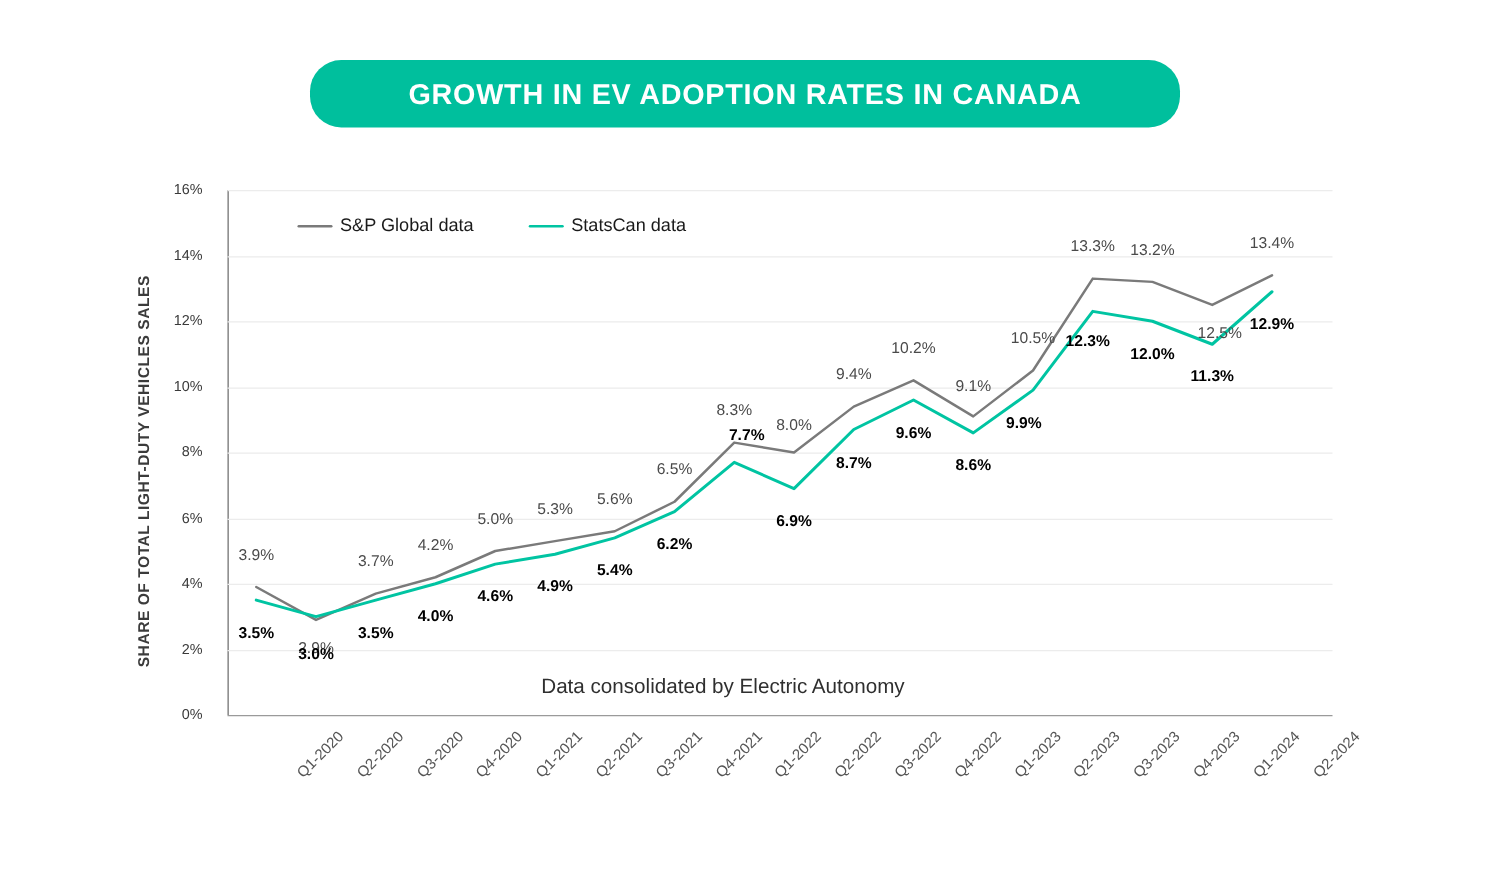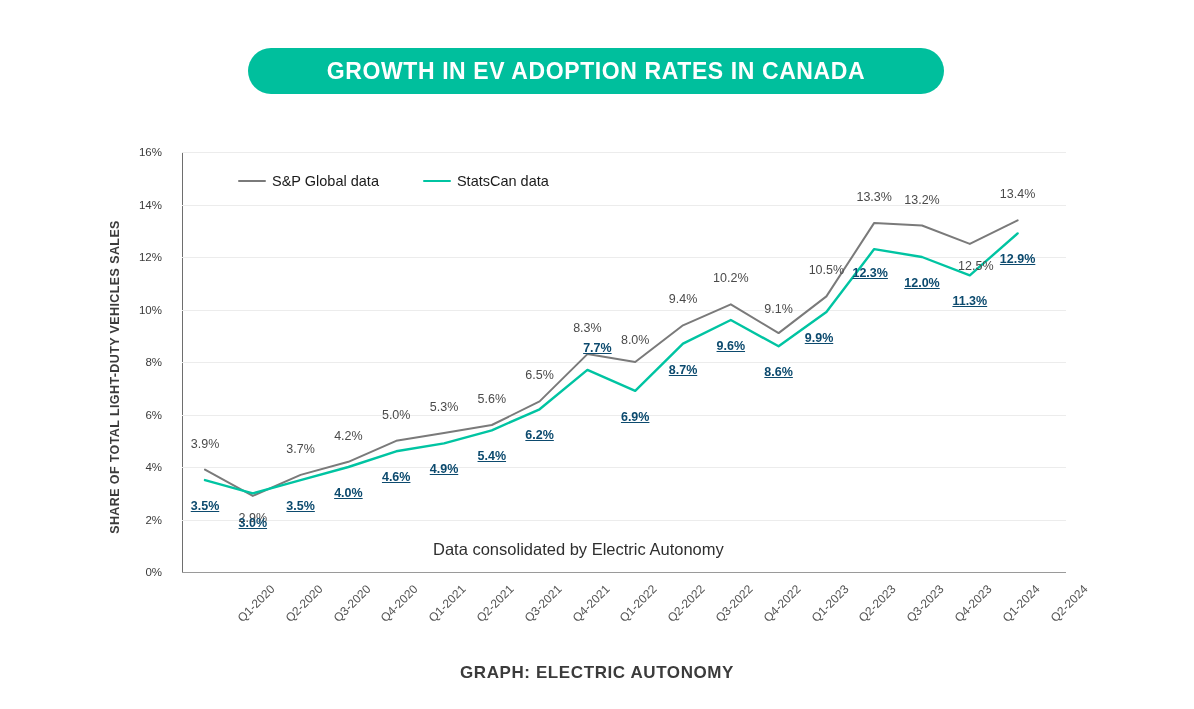--- a/index.html
+++ b/index.html
@@ -9,21 +9,21 @@
     font-family:"Liberation Sans","DejaVu Sans",sans-serif;
     overflow:hidden;
     position:relative;
   }
   #root{position:absolute;inset:0;}
 
   
   .title-pill{
     position:absolute;
     left:248px; top:48px;
-    width:696px; height:46px;
+    width:696px; height:54px;
     border-radius:25px;
     background:#00BF9D;
     display:flex;align-items:center;justify-content:center;
   }
   .title-pill span{
     color:#ffffff;
     font-size:23px;
     font-weight:bold;
     letter-spacing:0.6px;
     text-transform:uppercase;
@@ -86,21 +86,21 @@
   .series-svg{position:absolute;left:0;top:0;width:884px;height:420px;overflow:visible;}
 
   
   .pt-label{
     position:absolute;
     font-size:12.5px;
     white-space:nowrap;
     transform:translate(-50%,-50%);
   }
   .pt-label.snp{color:#4a4a4a;font-weight:normal;}
-  .pt-label.stc{color:#0c4a6e;font-weight:bold;text-decoration:underline;}
+  .pt-label.stc{color:#000000;font-weight:bold;}
 
   
   .legend{
     position:absolute;
     left:238px; top:173px;
     display:flex;align-items:center;gap:44px;
   }
   .legend-item{display:flex;align-items:center;gap:6px;text-align:right;}
   .legend-swatch{display:block;width:28px;height:2px;border-radius:1px;}
   .legend-label{font-size:14.5px;color:#1a1a1a;white-space:nowrap;}
@@ -230,15 +230,14 @@
       <span class="legend-label">S&amp;P Global data</span>
     </div>
     <div class="legend-item">
       <span class="legend-swatch" id="sw1" style="background: rgb(0, 196, 162); height: 2.6px;"></span>
       <span class="legend-label">StatsCan data</span>
     </div>
   </div>
 
   <div class="annotation">Data consolidated by Electric Autonomy</div>
 
-  <div class="footer">GRAPH: ELECTRIC AUTONOMY</div>
 
 </div>
 
 </body></html>

